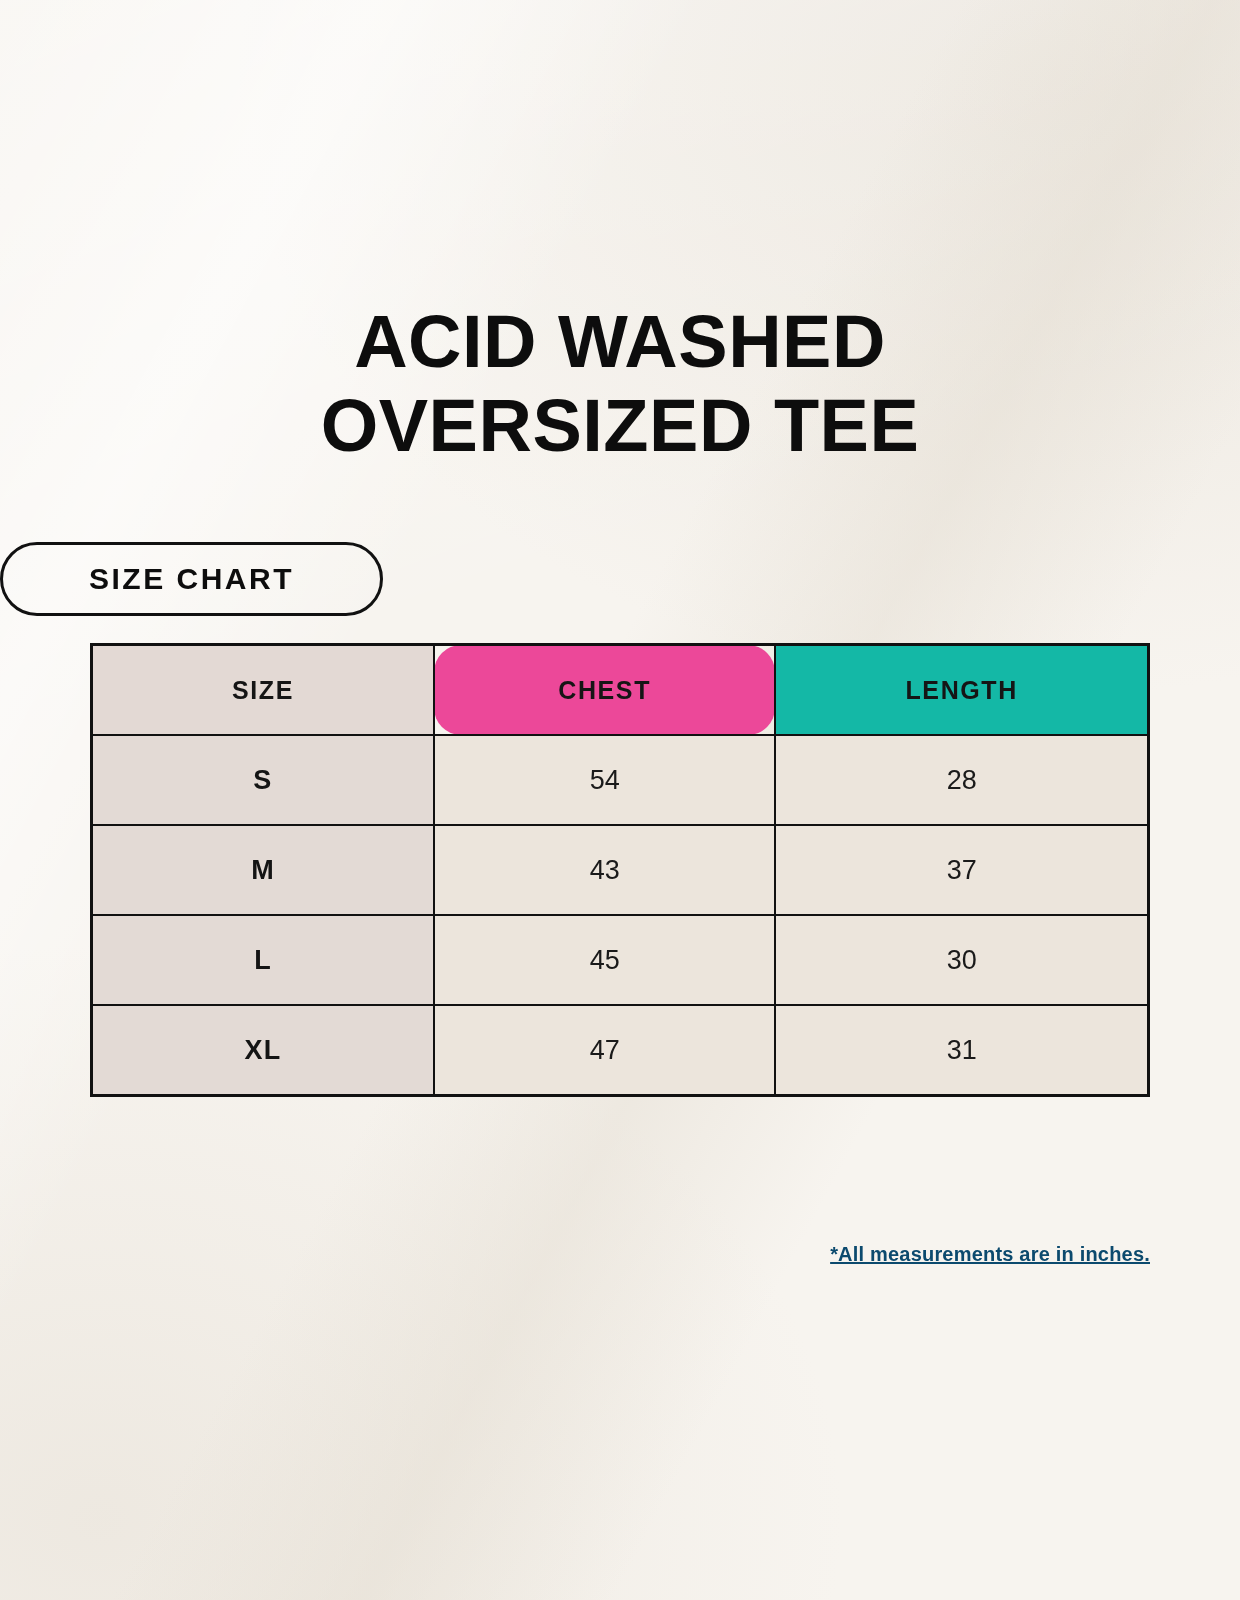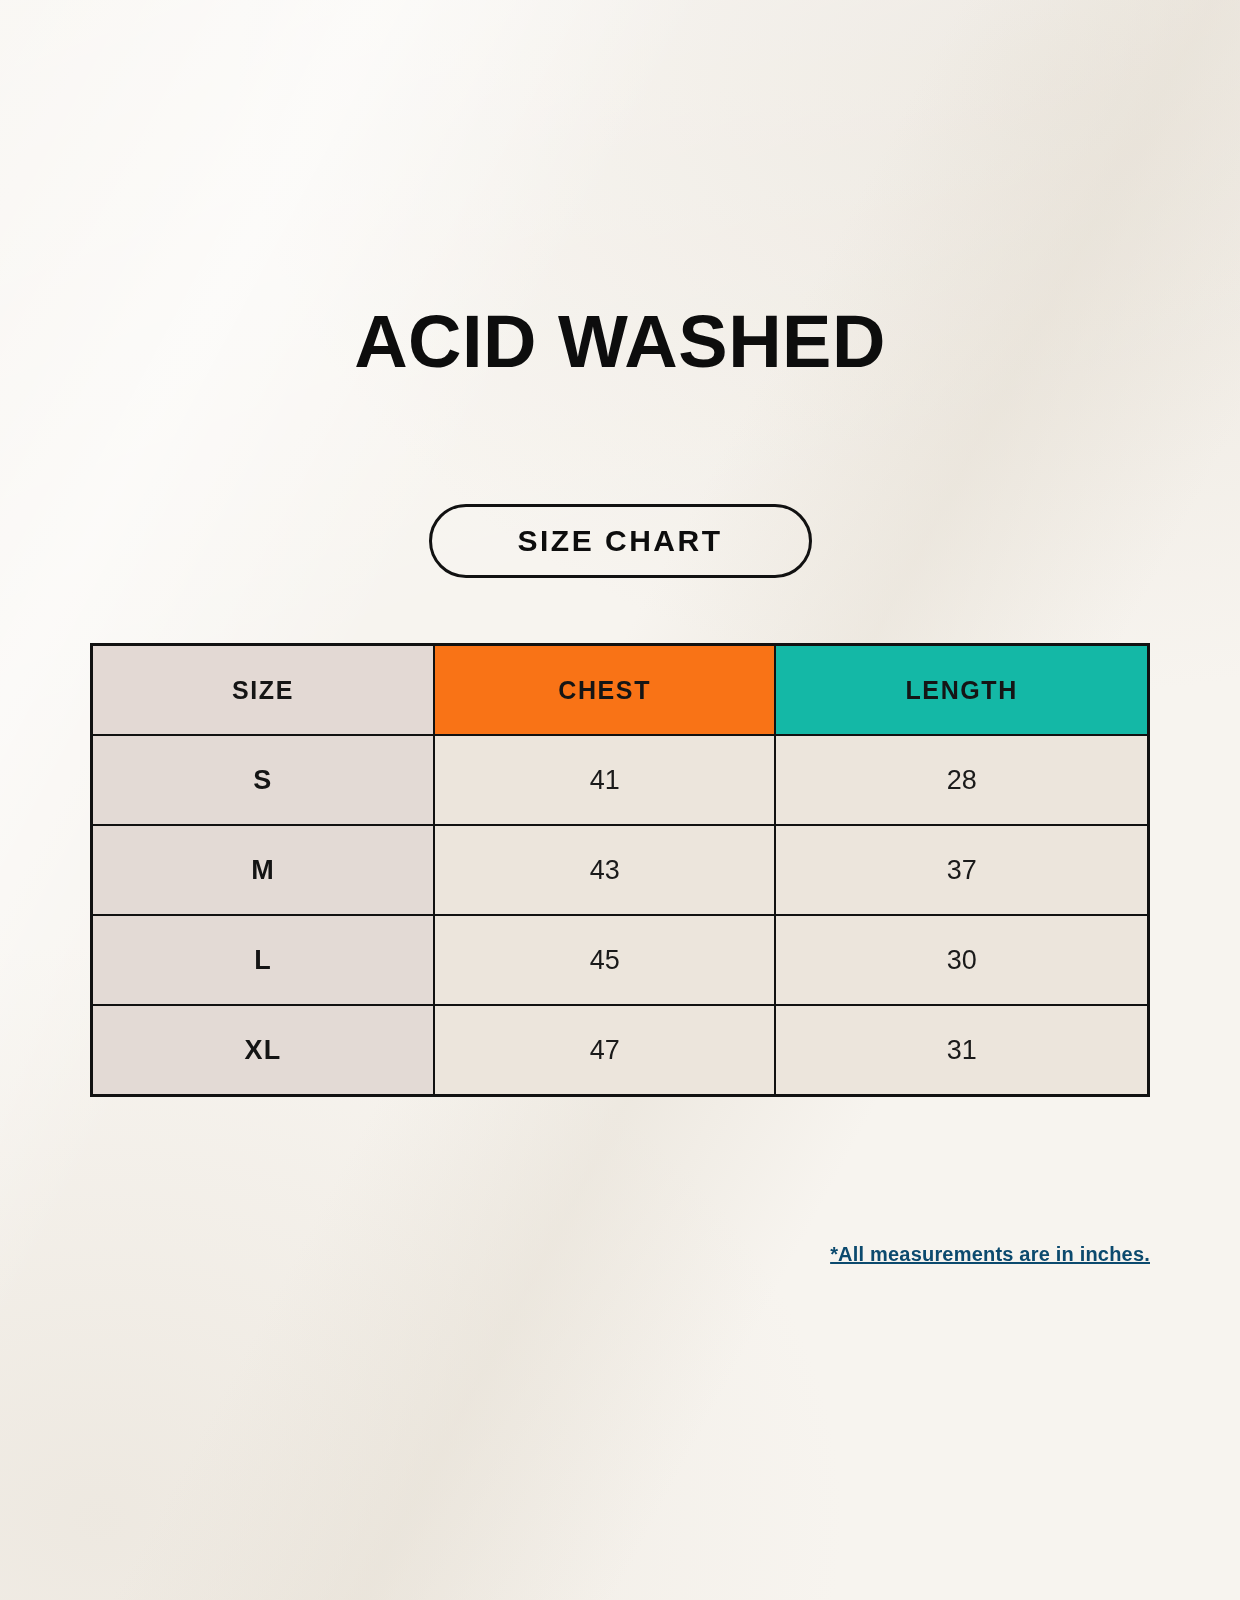--- a/index.html
+++ b/index.html
@@ -46,25 +46,24 @@
     font-size: 74px;
     line-height: 84px;
     font-weight: 700;
     letter-spacing: 0.5px;
     color: #0d0d0d;
     white-space: nowrap;
   }
 
   .pill-wrap {
     position: absolute;
-    top: 504px;
+    top: 542px;
     left: 0;
     right: 0;
     display: flex;
-    justify-content: center;
   }
   .pill {
     border: 3px solid #111;
     border-radius: 48px;
     padding: 17px 86px;
     font-size: 30px;
     font-weight: 700;
     letter-spacing: 2.5px;
     color: #0d0d0d;
     background: transparent;
@@ -92,21 +91,21 @@
   col.c-chest { width: 32.3%; }
   col.c-length { width: 35.3%; }
 
   thead th {
     font-size: 25px;
     font-weight: 700;
     letter-spacing: 1.6px;
     color: #151515;
   }
   th.h-size { background: #e3d9d4; margin-top: 40px; }
-  th.h-chest { background: #f97316; }
+  th.h-chest { background: #ec4899; border-radius: 27px; }
   th.h-length { background: #14b8a6; }
 
   tbody td.c-size-cell {
     background: #e3dad5;
     font-size: 27px;
     font-weight: 700;
     letter-spacing: 1.2px;
     color: #141414;
   }
   tbody td.c-val {
@@ -129,20 +128,21 @@
 </style>
 </head>
 <body>
 
 <div class="bg-sheen"></div>
 
 <div class="page">
 
   <div class="title-block">
     <div class="title-line">ACID WASHED</div>
+    <div class="title-line">OVERSIZED TEE</div>
   </div>
 
   <div class="pill-wrap">
     <div class="pill">SIZE CHART</div>
   </div>
 
   <div class="table-wrap">
     <table class="size-chart">
       <colgroup>
         <col class="c-size">
@@ -152,21 +152,21 @@
       <thead>
         <tr>
           <th class="h-size">SIZE</th>
           <th class="h-chest">CHEST</th>
           <th class="h-length">LENGTH</th>
         </tr>
       </thead>
       <tbody>
         <tr>
           <td class="c-size-cell">S</td>
-          <td class="c-val">41</td>
+          <td class="c-val">54</td>
           <td class="c-val">28</td>
         </tr>
         <tr>
           <td class="c-size-cell">M</td>
           <td class="c-val">43</td>
           <td class="c-val">37</td>
         </tr>
         <tr>
           <td class="c-size-cell">L</td>
           <td class="c-val">45</td>

